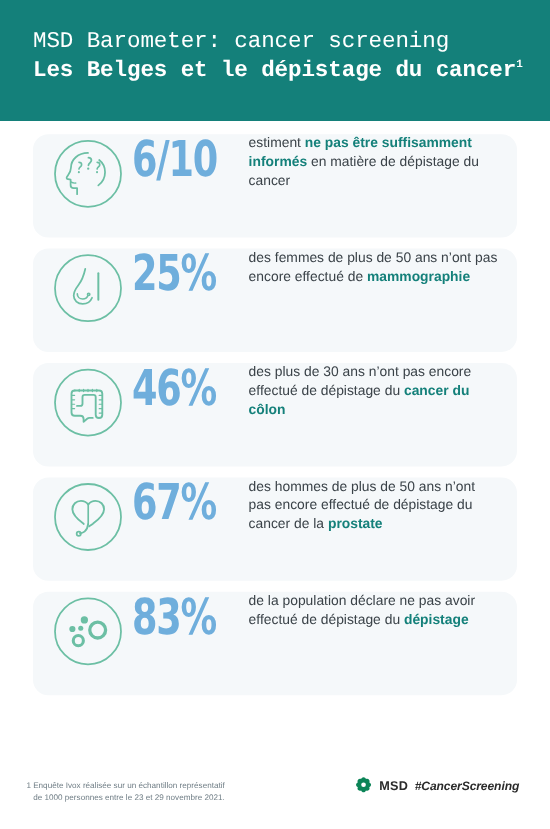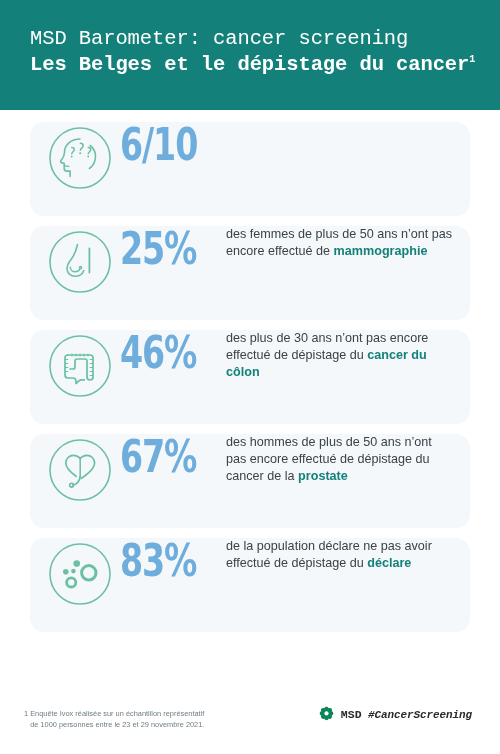--- a/index.html
+++ b/index.html
@@ -128,21 +128,20 @@
     line-height: 1.55;
     max-width: 250px;
     padding-top: 6px;
   }
   .brand {
     display: flex;
     align-items: center;
     gap: 6px;
     padding-top: 4px;
     padding-right: 4px;
-    font-family: Liberation Mono, monospace;
   }
   .brand-logo { display: block; }
   .brand-name {
     color: #2B2B2B;
     font-size: 11.5px;
     font-weight: 700;
     letter-spacing: 0.2px;
   }
   .brand-hashtag {
     color: #2B2B2B;
@@ -173,20 +172,21 @@
           <path d="M33.4 18.3c1.6 0 2.7 1 2.7 2.4 0 2.2-2.7 2.4-2.7 4.6" fill="none" stroke="#6CBFA4" stroke-width="1.6" stroke-linecap="round"></path>
           <circle cx="33.2" cy="28.3" r="1.05" fill="#6CBFA4"></circle>
           <path d="M24.8 22.6c1.4 0 2.4.9 2.4 2.1 0 1.9-2.4 2.1-2.4 4" fill="none" stroke="#6CBFA4" stroke-width="1.5" stroke-linecap="round"></path>
           <circle cx="24.7" cy="31.5" r="0.95" fill="#6CBFA4"></circle>
           <path d="M41.3 22.6c1.4 0 2.4.9 2.4 2.1 0 1.9-2.4 2.1-2.4 4" fill="none" stroke="#6CBFA4" stroke-width="1.5" stroke-linecap="round"></path>
           <circle cx="41.2" cy="31.5" r="0.95" fill="#6CBFA4"></circle>
           <path d="M43.2 20.5c3.3 2.6 5.3 6.6 5.3 11 0 5.1-2.4 9.2-6.1 12" fill="none" stroke="#6CBFA4" stroke-width="1.6" stroke-linecap="round"></path>
         </svg>
       </div>
       <div class="card-stat">6/10</div>
+      <div class="card-text"><span>estiment </span><b>ne pas être suffisamment informés</b><span> en matière de dépistage du cancer</span></div>
     </div>
 
     <div class="card">
       <div class="card-icon">
         <svg width="66" height="66" viewBox="0 0 66 66">
           <circle cx="33" cy="33" r="30" fill="none" stroke="#6CBFA4" stroke-width="1.6"></circle>
           <path d="M30.5 15.5c-1.2 5.5-3 10.5-6.3 14.8-2.6 3.4-4.2 6.2-4.2 9.4 0 4.4 3.6 7.6 8.2 7.6 4 0 7.2-2.3 8.5-5.6" fill="none" stroke="#6CBFA4" stroke-width="1.6" stroke-linecap="round" stroke-linejoin="round"></path>
           <path d="M23.3 38.2c0 2.6 2.1 4.6 4.9 4.6 2.3 0 4.1-1.3 4.7-3.2" fill="none" stroke="#6CBFA4" stroke-width="1.5" stroke-linecap="round"></path>
           <circle cx="33.6" cy="38.6" r="1.1" fill="none" stroke="#6CBFA4" stroke-width="1.4"></circle>
           <path d="M42.4 19.5v24" fill="none" stroke="#6CBFA4" stroke-width="1.8" stroke-linecap="round"></path>
@@ -229,21 +229,21 @@
         <svg width="66" height="66" viewBox="0 0 66 66">
           <circle cx="33" cy="33" r="30" fill="none" stroke="#6CBFA4" stroke-width="1.6"></circle>
           <circle cx="41.8" cy="31.8" r="7.2" fill="none" stroke="#6CBFA4" stroke-width="3"></circle>
           <circle cx="24.2" cy="41.4" r="4.6" fill="none" stroke="#6CBFA4" stroke-width="2.8"></circle>
           <circle cx="18.8" cy="30.8" r="2.8" fill="#6CBFA4"></circle>
           <circle cx="26.4" cy="30.1" r="2.3" fill="#6CBFA4"></circle>
           <circle cx="29.7" cy="22.6" r="3.3" fill="#6CBFA4"></circle>
         </svg>
       </div>
       <div class="card-stat">83%</div>
-      <div class="card-text"><span>de la population déclare ne pas avoir effectué de dépistage du </span><b>déclare</b></div>
+      <div class="card-text"><span>de la population déclare ne pas avoir effectué de dépistage du </span><b>dépistage</b></div>
     </div>
 
   </div>
 
   <div class="footer">
     <div class="footnote">
       <div>1 Enquête Ivox réalisée sur un échantillon représentatif</div>
       <div>de 1000 personnes entre le 23 et 29 novembre 2021.</div>
     </div>
     <div class="brand">

